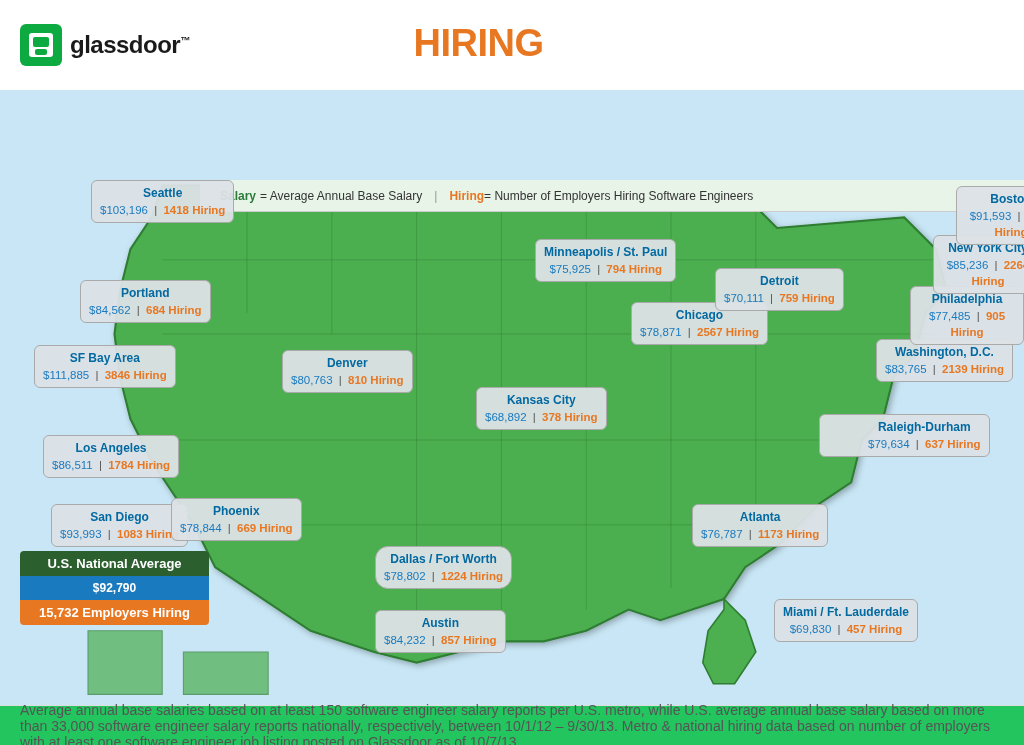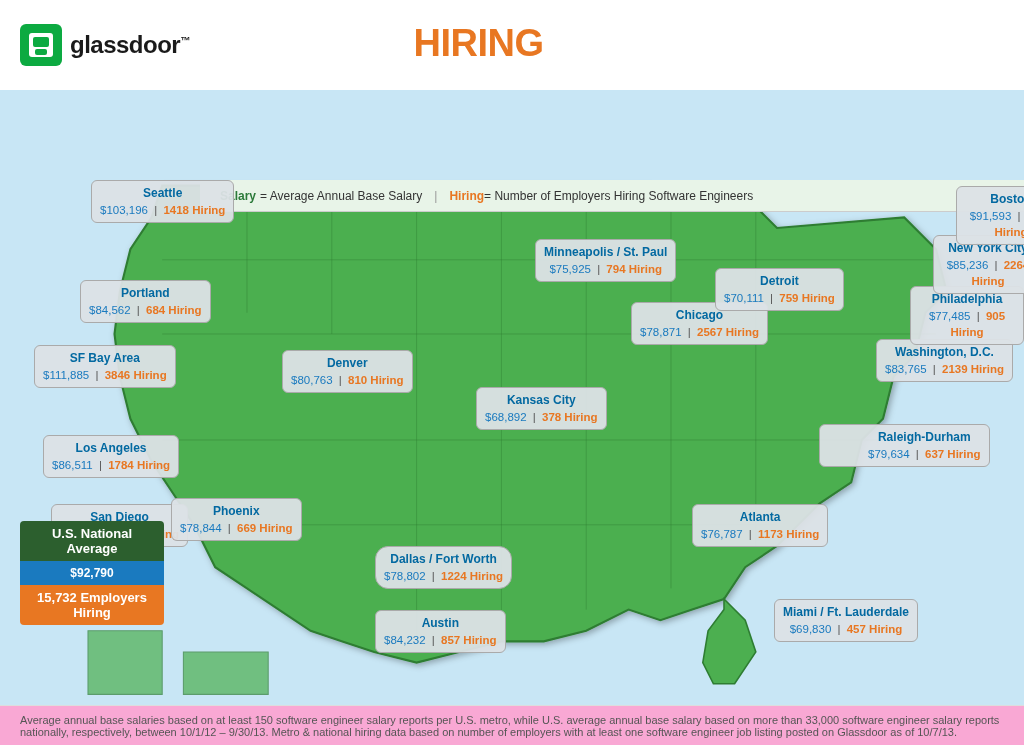--- a/index.html
+++ b/index.html
@@ -175,21 +175,21 @@
       color: #e87722;
       font-weight: bold;
     }
 
     
     #national-avg {
       position: absolute;
       bottom: 80px;
       left: 20px;
       z-index: 20;
-      width: 144px;
+      width: 189px;
     }
 
     #nat-title {
       background: #2c5f2e;
       color: white;
       font-weight: bold;
       font-size: 13px;
       text-align: center;
       padding: 5px 8px;
       border-radius: 4px 4px 0 0;
@@ -213,25 +213,25 @@
       padding: 5px 8px;
       border-radius: 0 0 4px 4px;
     }
 
     
     #footer {
       position: absolute;
       bottom: 0;
       left: 0; right: 0;
       height: 40px;
-      background: #f9a8d4;
+      background: #22c55e;
       display: flex;
       align-items: center;
       padding: 0 20px;
-      font-size: 11px;
+      font-size: 14px;
       color: #555;
       border-top: 1px solid #ddd;
       z-index: 10;
     }
   </style>
 </head>
 <body>
 
 <div id="green-banner"></div>
 
@@ -419,21 +419,21 @@
       </div>
     </div>
       <div class="city-label" style="left: 774px; top: 509px;">
       <div class="city-name">Miami / Ft. Lauderdale</div>
       <div>
         <span class="city-salary">$69,830</span>
         <span class="city-pipe">|</span>
         <span class="city-hiring">457 Hiring</span>
       </div>
     </div>
-      <div class="city-label" style="left: 819px; top: 334px; padding-left: 48px;">
+      <div class="city-label" style="left: 819px; top: 324px; padding-left: 48px;">
       <div class="city-name">Raleigh-Durham</div>
       <div>
         <span class="city-salary">$79,634</span>
         <span class="city-pipe">|</span>
         <span class="city-hiring">637 Hiring</span>
       </div>
     </div>
       <div class="city-label" style="left: 876px; top: 249px;">
       <div class="city-name">Washington, D.C.</div>
       <div>

